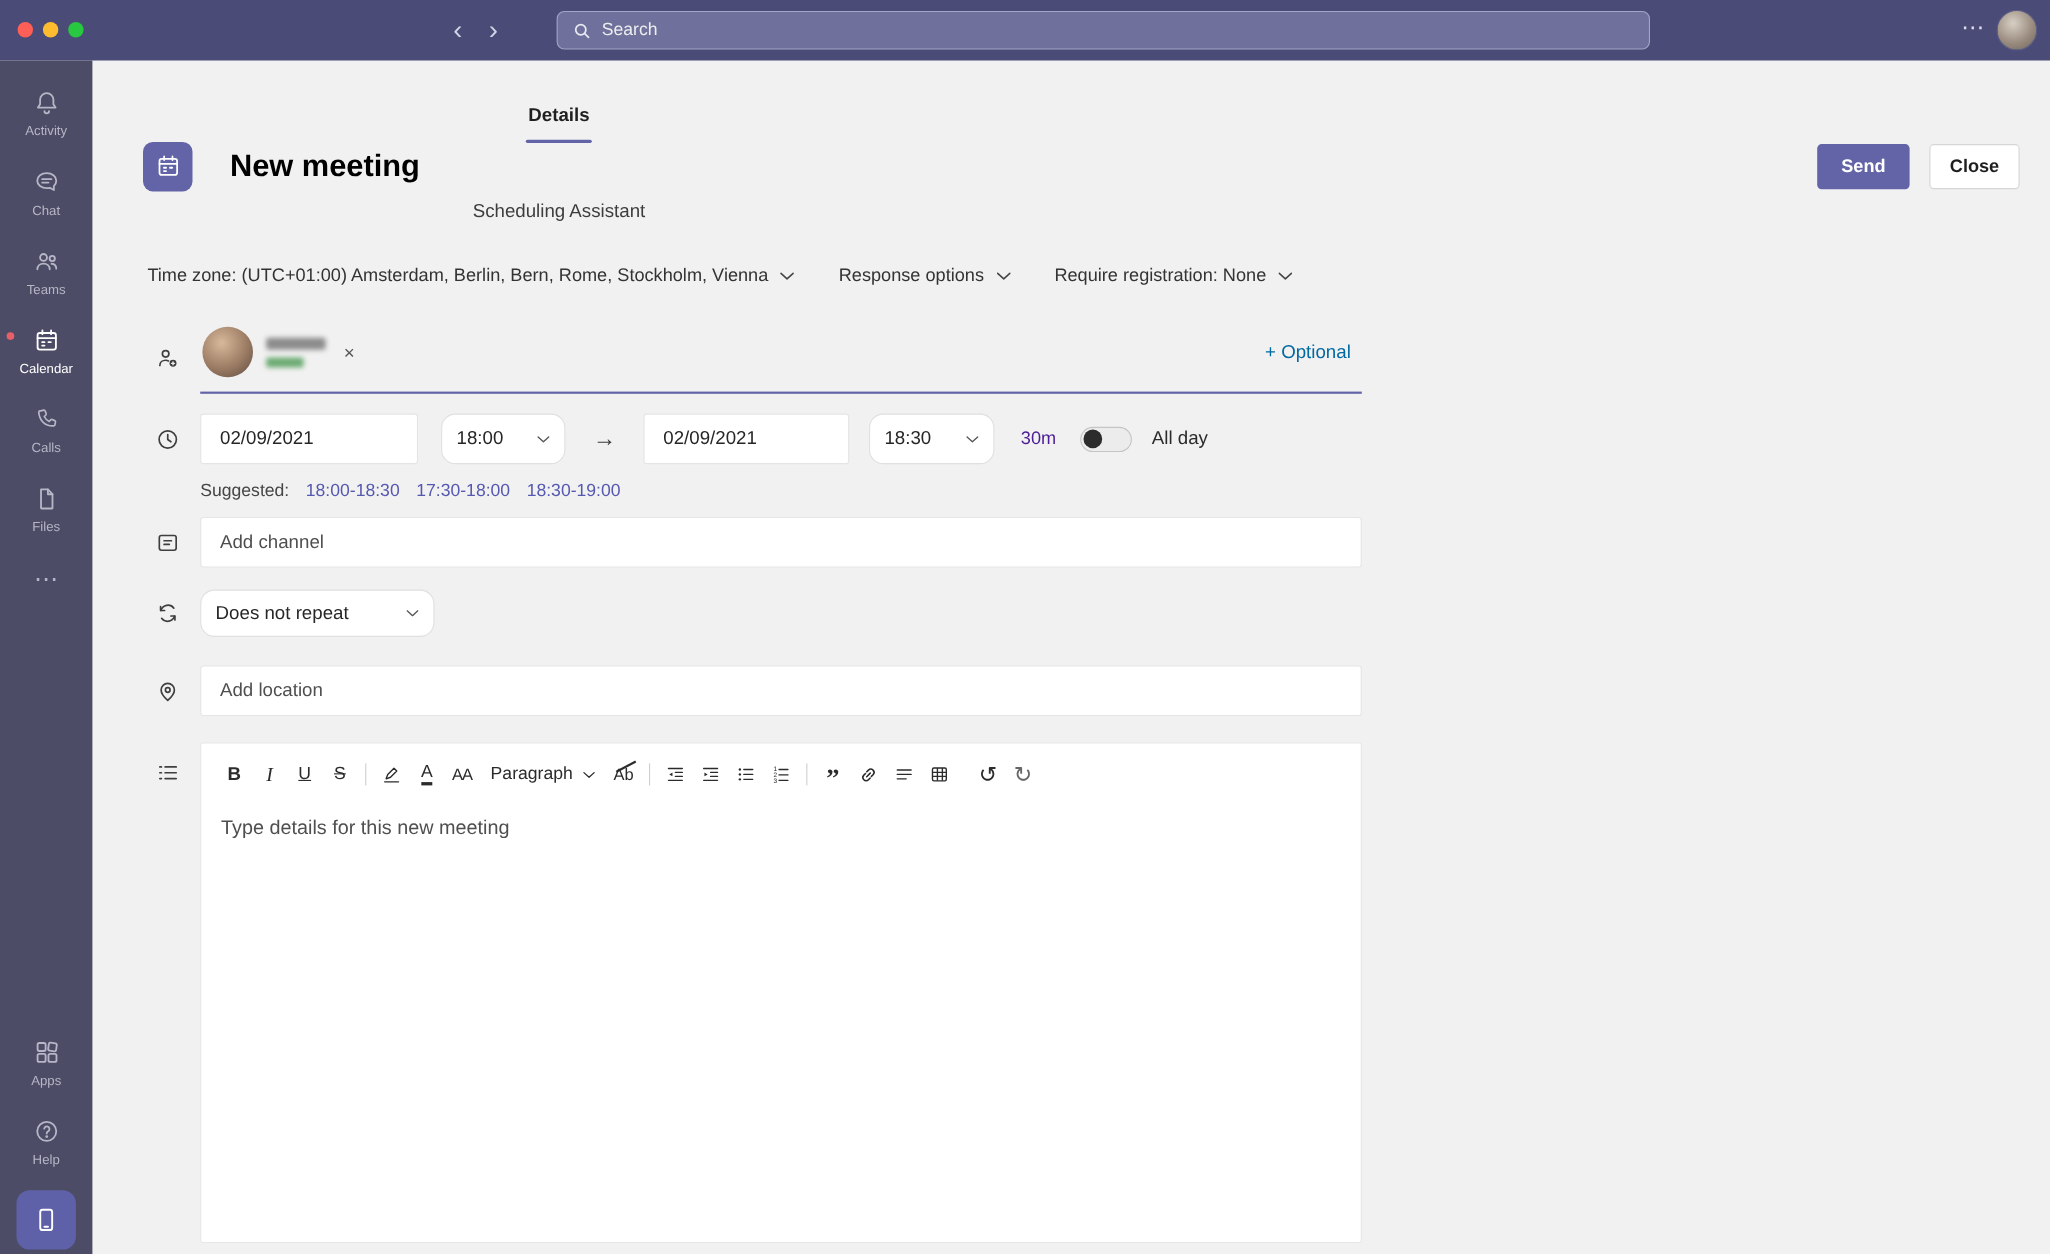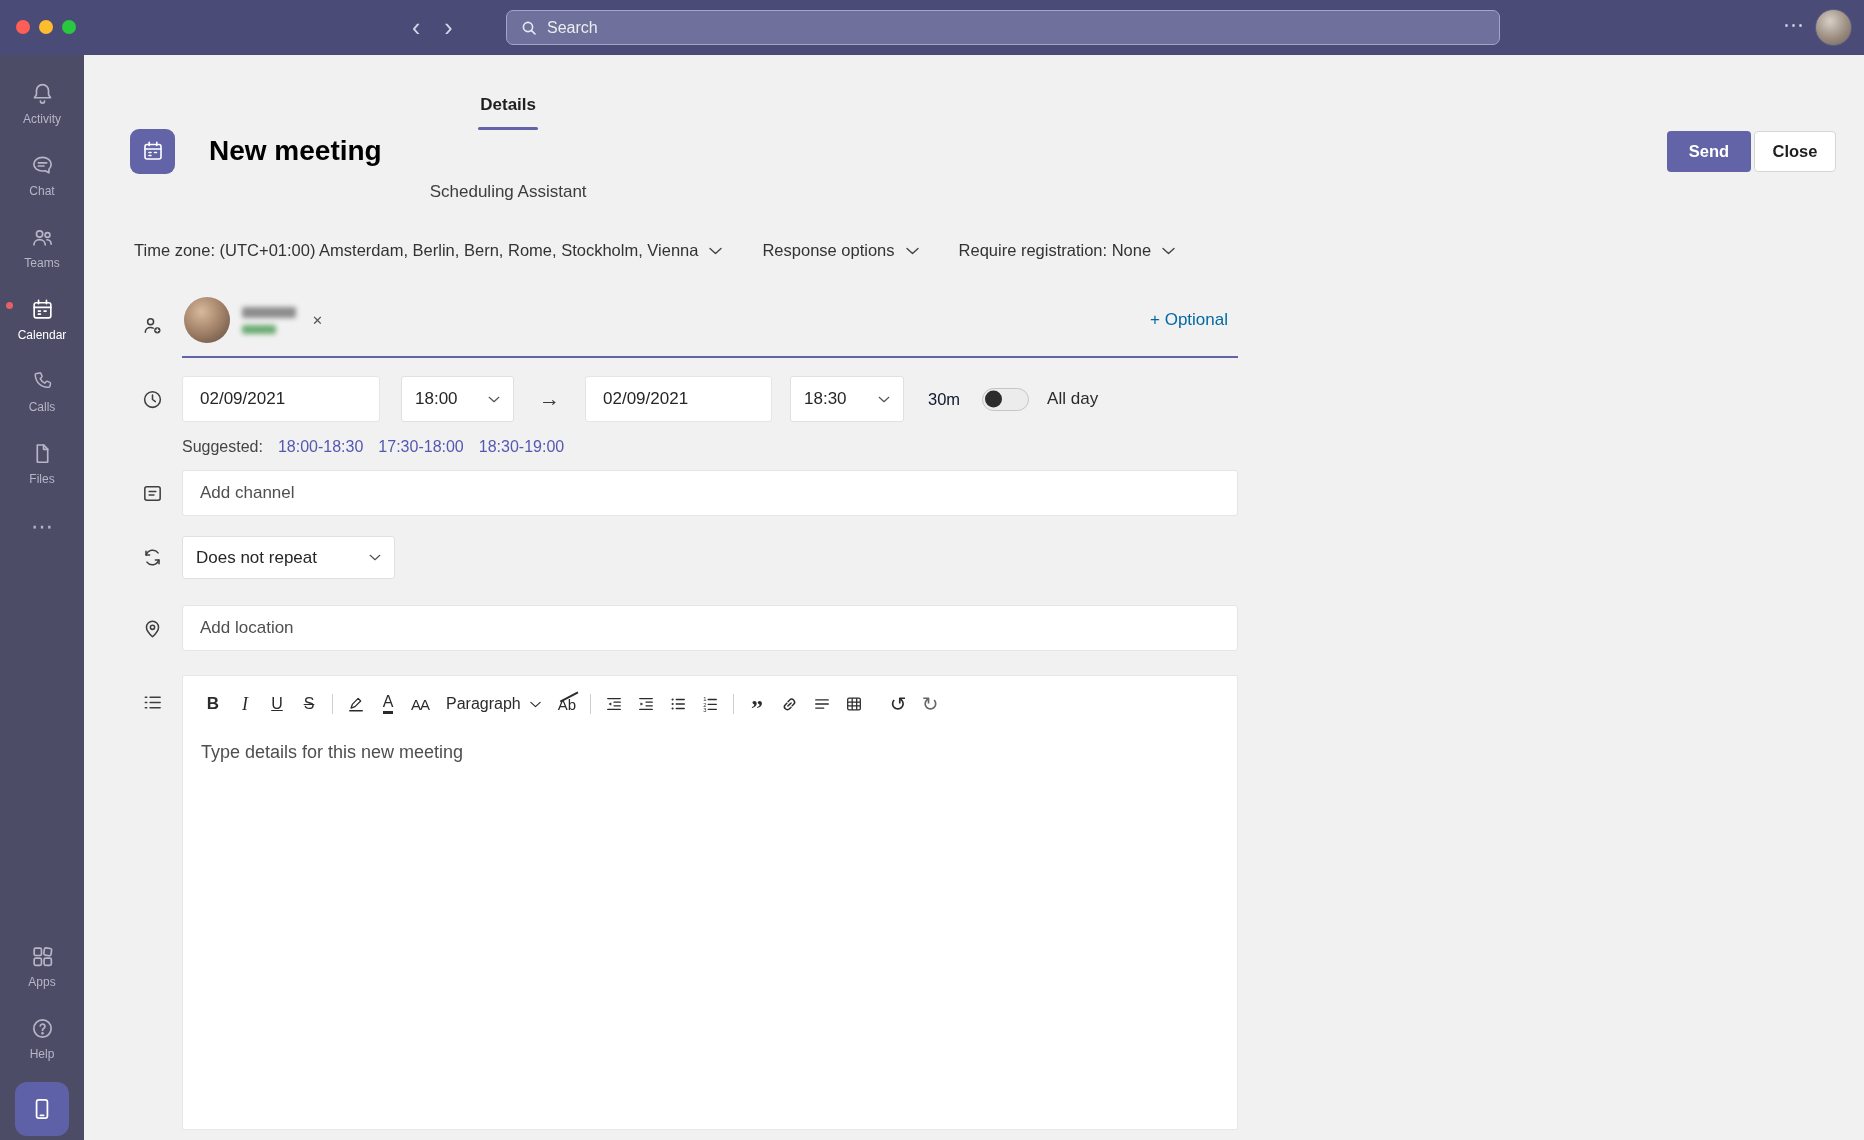--- a/index.html
+++ b/index.html
@@ -34,21 +34,21 @@
 
   .page-header { display:flex; align-items:center; padding:30px 28px 0 46px; }
   .app-icon { width:45px; height:45px; border-radius:9px; background:#6264a7; display:flex; align-items:center; justify-content:center; color:#fff; flex:none; }
   .page-title { font-size:28px; font-weight:700; color:#000000; margin-left:34px; white-space:nowrap; }
   .tabs { display:flex; margin-left:46px; gap:42px; align-items:center;flex-direction:column; }
   .tab { position:relative; font-size:17px; color:#3d3d3d; padding:10px 2px 15px 2px; cursor:pointer; white-space:nowrap; }
   .tab.active { font-weight:700; color:#1f1f1f; }
   .tab.active::after { content:""; position:absolute; left:0; right:0; bottom:0; height:3px; border-radius:2px; background:#6264a7; }
   .hspacer { flex:1; }
   .btn-send { width:84px; height:41px; background:#6264a7; color:#fff; font-size:16.5px; font-weight:600; border:none; border-radius:4px; cursor:pointer; font-family:inherit; }
-  .btn-close { width:82px; height:41px; background:#fff; color:#1f1f1f; font-size:16.5px; font-weight:600; border:1px solid #d6d6d6; border-radius:4px; margin-left:3px; cursor:pointer; font-family:inherit; }
+  .btn-close { width:82px; height:41px; background:#fff; color:#1f1f1f; font-size:16.5px; font-weight:600; border:1px solid #d6d6d6; border-radius:4px; margin-left:18px; cursor:pointer; font-family:inherit; }
 
   .options-row { display:flex; align-items:center; margin:24px 0 0 50px; gap:40px; font-size:16.5px; color:#333; }
   .opt { display:flex; align-items:center; gap:11px; cursor:pointer; white-space:nowrap; }
   .opt svg { color:#444; flex:none; }
 
   .form { margin-top:32px; }
   .form-row { display:flex; align-items:center; margin-left:46px; }
   .row-icon { width:44px; display:flex; justify-content:center; color:#3f3f3f; flex:none; }
   .row-body { margin-left:8px; width:1056px; }
 
@@ -60,28 +60,28 @@
   .chip { display:flex; align-items:center; }
   .chip-avatar { width:46px; height:46px; border-radius:50%; background:radial-gradient(circle at 38% 32%, #d7b99a, #9b7b63 55%, #5c4a3f); flex:none; }
   .chip-text { margin-left:12px; display:flex; flex-direction:column; gap:7px; }
   .bar-name { width:54px; height:11px; background:#8c8c8c; border-radius:2px; filter:blur(2.5px); }
   .bar-status { width:34px; height:9px; background:#6cab72; border-radius:2px; filter:blur(2.5px); }
   .chip-remove { margin-left:16px; color:#555; font-size:13px; cursor:pointer; }
   .optional-link { margin-left:auto; color:#0369a1; font-size:17px; cursor:pointer; padding-right:6px; white-space:nowrap; }
 
   .row-datetime { margin-top:18px; }
   .dt { display:flex; align-items:center; }
-  .select-field { background:#fff; border:1px solid #e0e0e0; border-radius:3px; height:46px; display:flex; align-items:center; justify-content:space-between; padding:0 13px; font-size:17px; color:#262626; cursor:pointer; }
+  .select-field { background:#fff; border:1px solid #e0e0e0; border-radius:13px; height:46px; display:flex; align-items:center; justify-content:space-between; padding:0 13px; font-size:17px; color:#262626; cursor:pointer; }
   .select-field svg { color:#555; flex:none; margin-left:8px; }
   .field-date1 { width:198px; }
   .field-time1 { width:113px; margin-left:21px; }
   .dt-arrow { margin:0 25px; font-size:21px; color:#3a3a3a; }
   .field-date2 { width:187px; }
   .field-time2 { width:114px; margin-left:18px; }
-  .dt-dur { margin-left:24px; font-size:16.5px; color:#0f172a; }
+  .dt-dur { margin-left:24px; font-size:16.5px; color:#4c1d95; }
   .toggle { margin-left:22px; width:47px; height:23px; border-radius:12px; background:#ececec; border:1px solid #c5c5c5; position:relative; cursor:pointer; flex:none; }
   .toggle .knob { position:absolute; left:2px; top:50%; transform:translateY(-50%); width:17px; height:17px; border-radius:50%; background:#2c2c2c; }
   .all-day { margin-left:18px; font-size:17px; color:#2b2b2b; }
 
   .row-suggested { margin-top:16px; margin-left:98px; display:flex; gap:15px; font-size:16px; align-items:center; }
   .suggested-label { color:#454545; }
   .suggested-link { color:#5558b0; cursor:pointer; }
 
   .row-repeat { margin-top:20px; }
   .repeat-select { width:213px; height:43px; }

